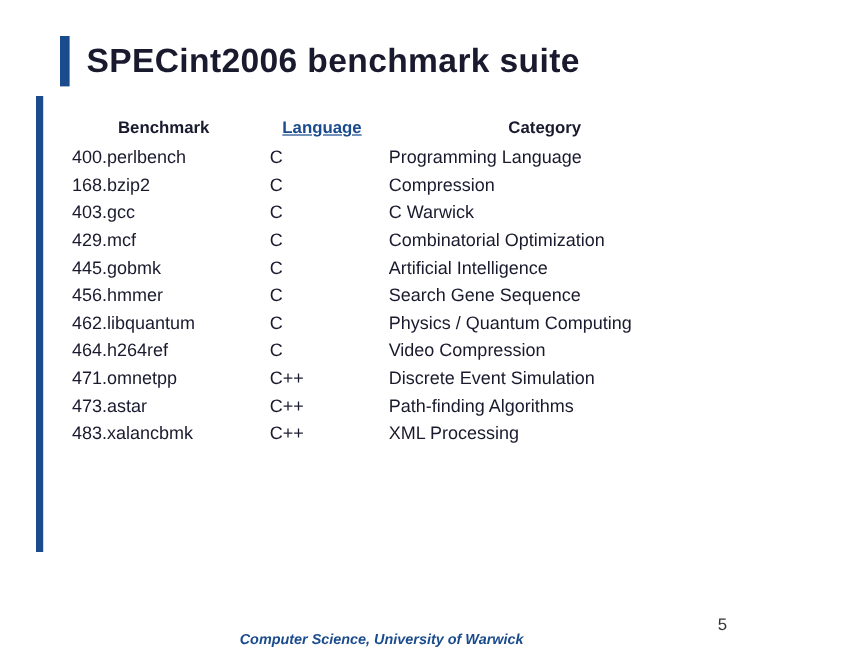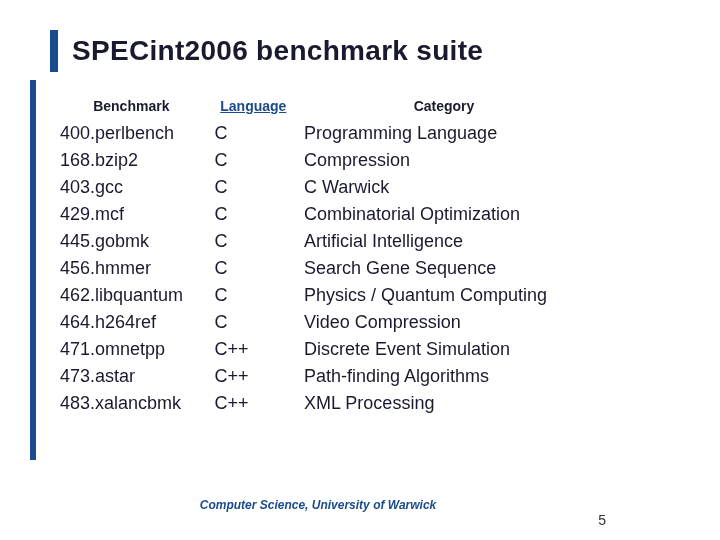--- a/index.html
+++ b/index.html
@@ -55,21 +55,21 @@
       padding: 4px 12px 6px 0;
       border-bottom: none;
     }
 
     .content-table th.lang-col {
       color: #1a4b8c;
       text-decoration: underline;
     }
 
     .content-table td {
-      font-size: 18px;
+      font-size: 15px;
       color: #1a1a2e;
       padding: 3px 12px 3px 0;
       vertical-align: top;
     }
 
     .content-table td.bench-col {
       white-space: nowrap;
       min-width: 130px;
     }
 
@@ -77,21 +77,21 @@
       white-space: nowrap;
       min-width: 55px;
     }
 
     .content-table td.cat-col {
       white-space: nowrap;
     }
 
     .footer {
       position: absolute;
-      bottom: 28px;
+      bottom: 0;
       left: 0;
       right: 0;
       display: flex;
       justify-content: center;
       align-items: flex-start;
     }
 
     .footer-text {
       font-size: 12px;
       font-style: italic;

